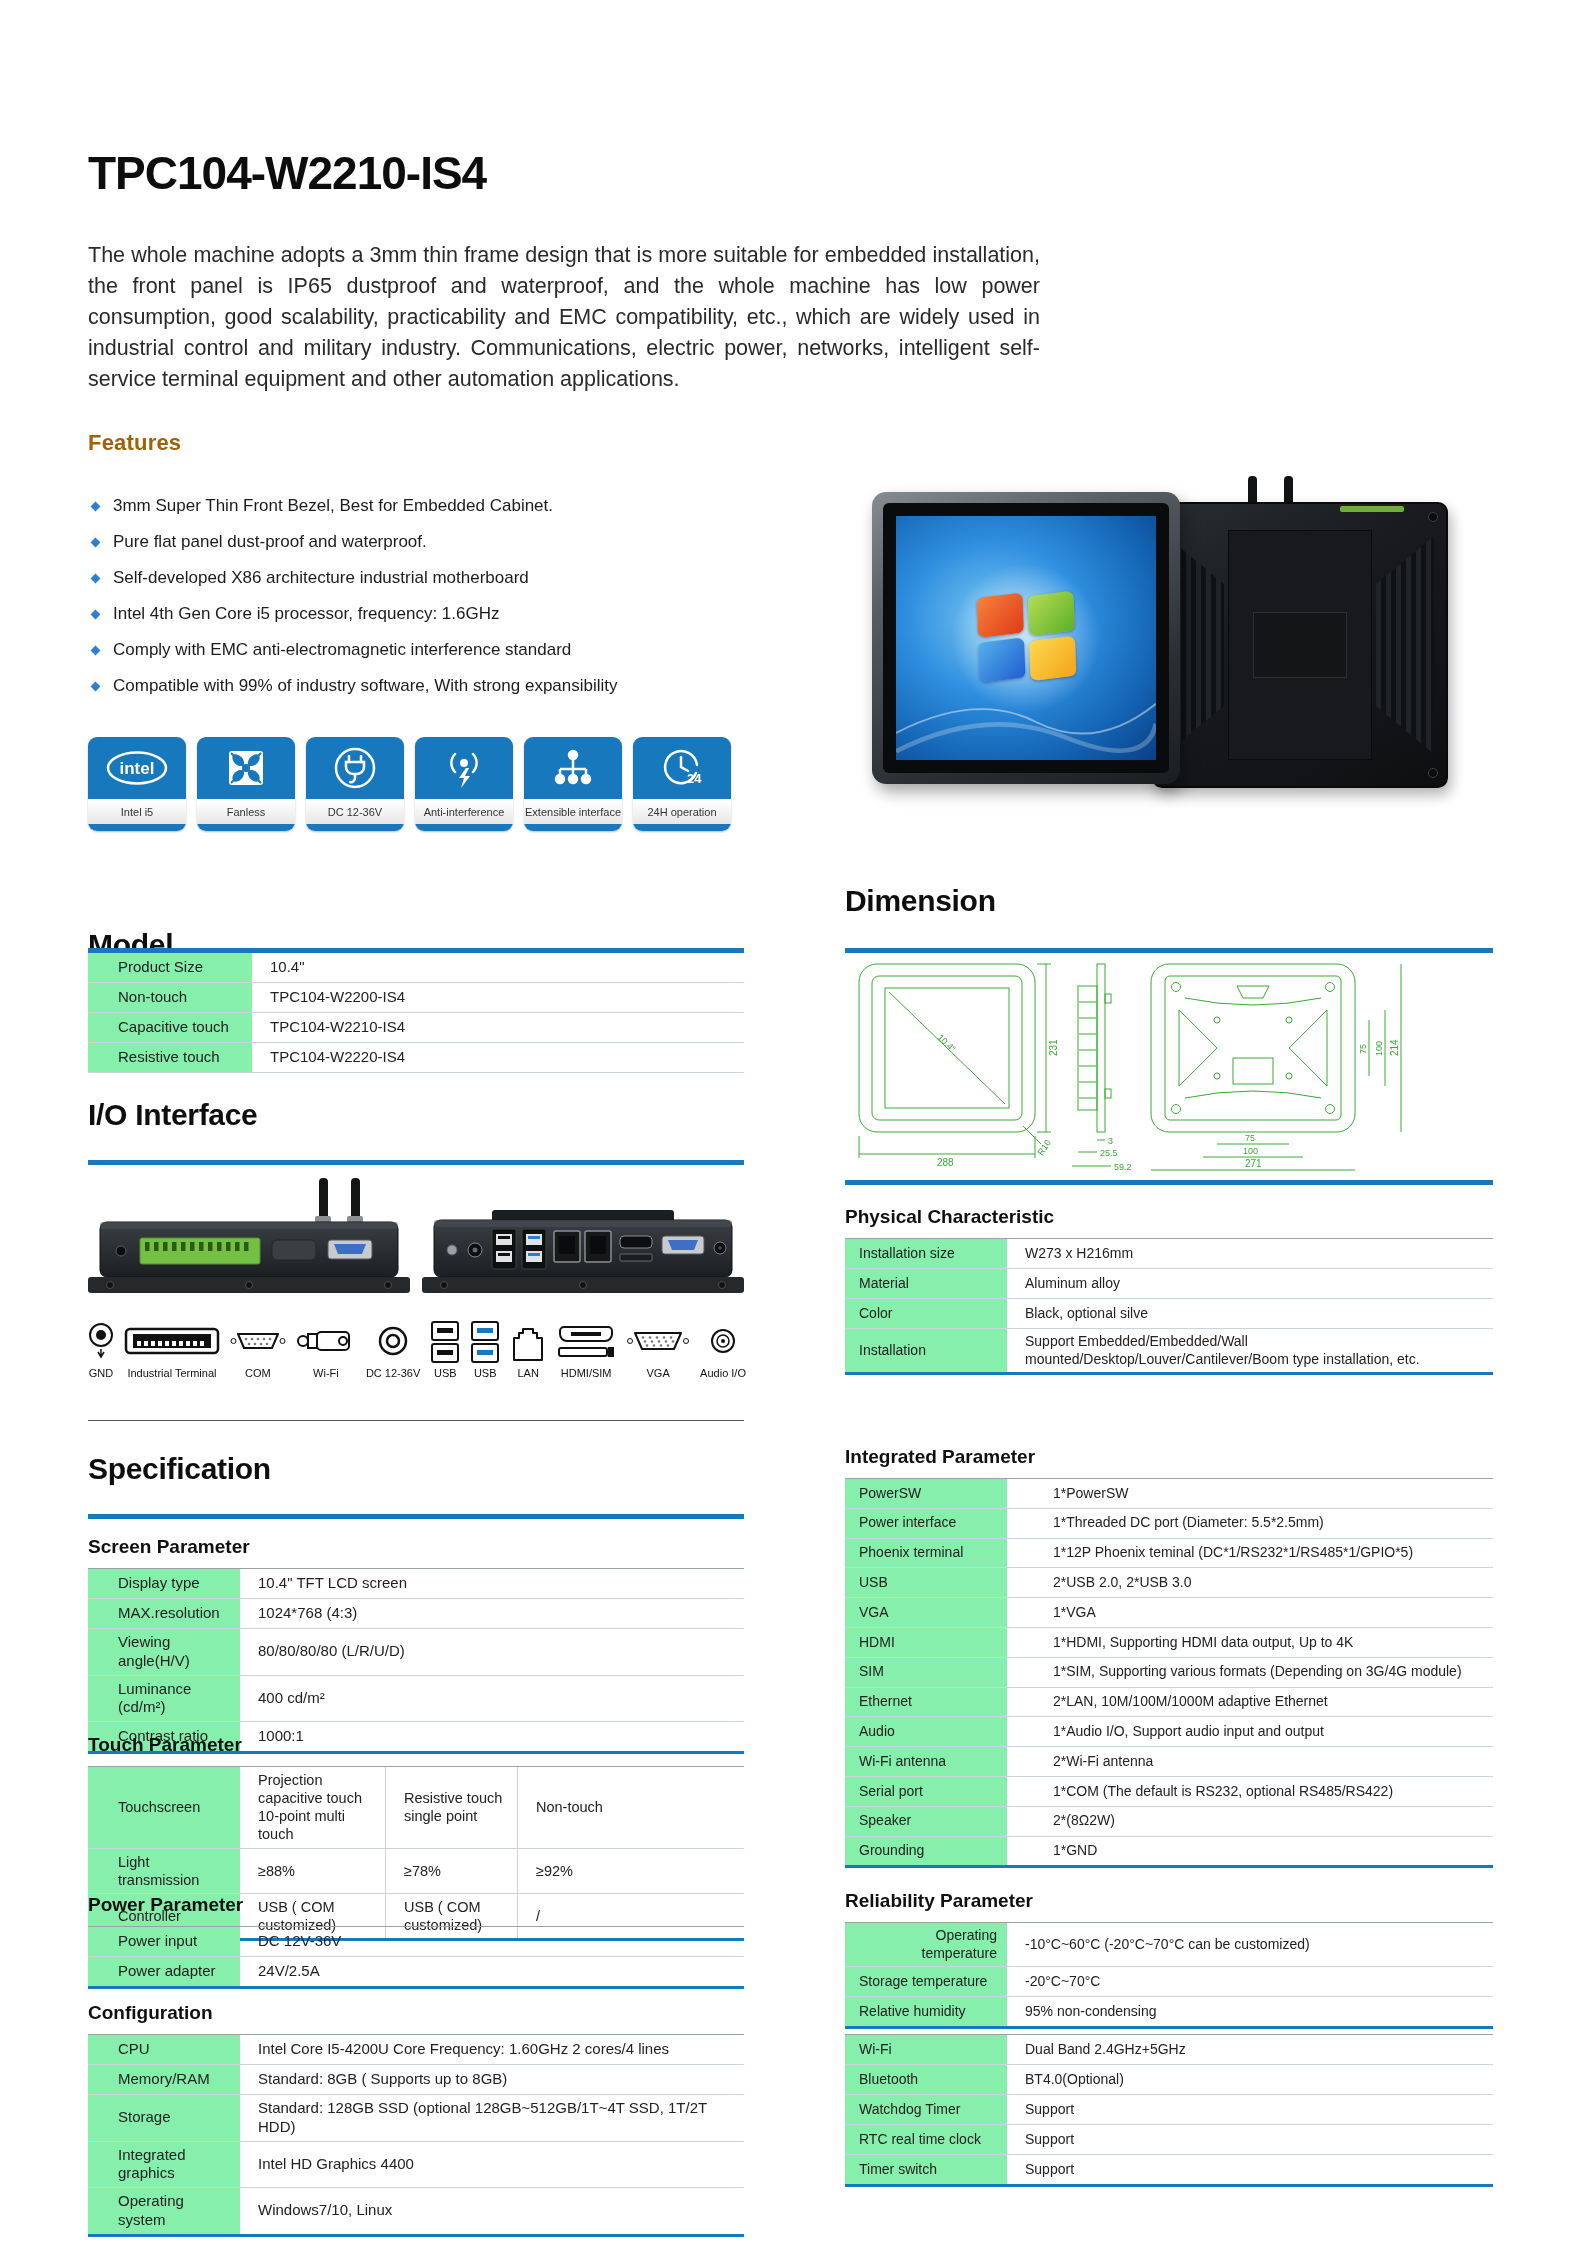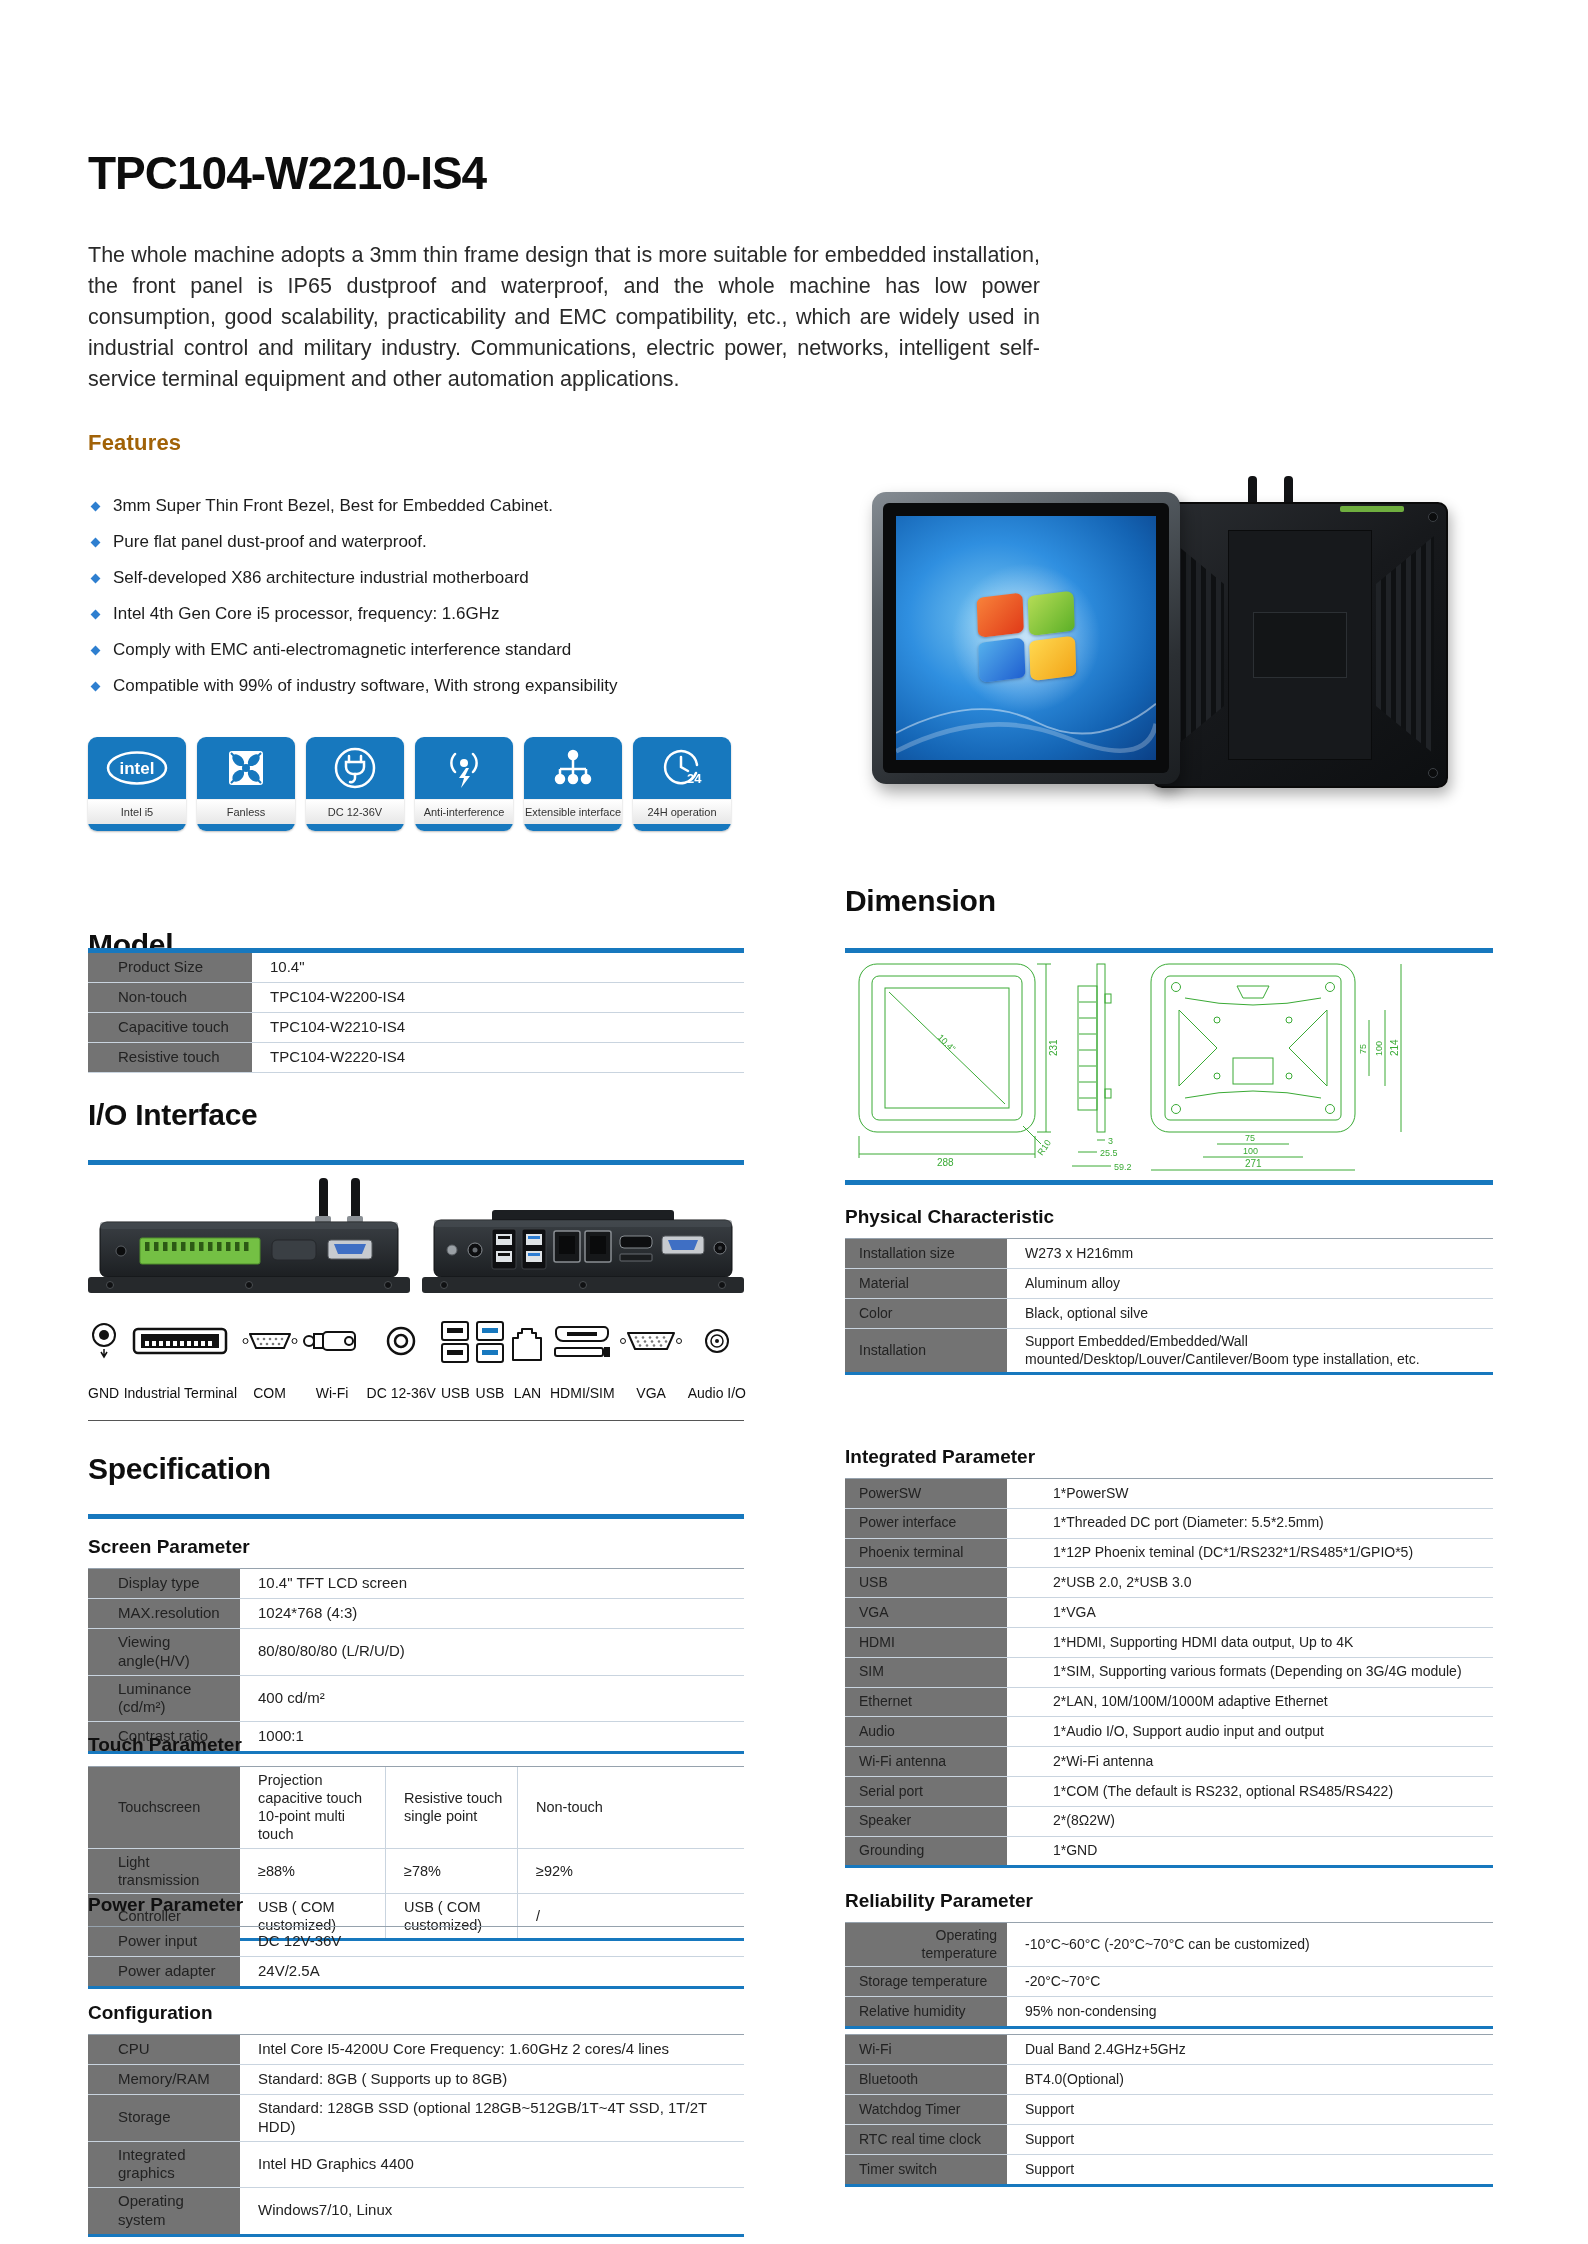--- a/index.html
+++ b/index.html
@@ -25,36 +25,36 @@
   .badge{width:98px;border-radius:9px;overflow:hidden;box-shadow:0 1px 2px rgba(0,0,0,.25);}
   .badge-top{height:62px;background:#1778be;display:flex;align-items:center;justify-content:center;}
   .badge-label{height:24px;background:linear-gradient(#ffffff,#e7e7e7);border-top:1px solid #f2f2f2;
                display:flex;align-items:center;justify-content:center;font-size:11px;color:#333;white-space:nowrap;}
   .badge-bottom{height:7px;background:#1778be;}
 
   
   .dtable{position:absolute;border-top:1px solid #96a2ad;}
   .trow{display:grid;grid-template-columns:var(--cols);border-bottom:1px solid #c9d4df;min-height:29px;}
   .tcell{display:flex;align-items:center;padding:4px 10px 4px 18px;line-height:1.25;}
-  .tlabel{background:#737373;color:#222;padding-left:30px;}
+  .tlabel{background:#86efac;color:#222;padding-left:30px;}
   .dtable{font-size:15px;}
   .t-model{--cols:164px 1fr;border-top:none;}
   .t-left{--cols:152px 1fr;}
   .t-touch{--cols:152px 146px 132px 1fr;font-size:14.5px;}
   .t-touch .c1,.t-touch .c2{border-right:1px solid #c9d4df;}
   .t-right{--cols:162px 1fr;font-size:14px;}
   .t-right .tlabel{padding-left:14px;}
   .t-int .trow{min-height:28.8px;gap:28px;}
   .blue-bottom{border-bottom:3px solid #1778be;}
   .blue-bottom .trow:last-child{border-bottom:none;}
 
   
   .conn-row{display:flex;justify-content:space-between;align-items:flex-end;}
   .conn{display:flex;flex-direction:column;align-items:center;}
-  .conn-label{font-size:14px;color:#111;margin-top:21px;white-space:nowrap;}
+  .conn-label{font-size:11px;color:#111;margin-top:3px;white-space:nowrap;}
 
   .divider{position:absolute;height:1px;background:#555;}
 
   
   .photo-front{z-index:2;}
   .pf-bezel{position:absolute;inset:0;border-radius:14px;
     background:linear-gradient(155deg,#858c93 0%,#565d63 28%,#2b2f33 70%,#1b1e21 100%);
     box-shadow:4px 8px 16px rgba(0,0,0,.35);}
   .pf-inner{position:absolute;inset:11px;border-radius:6px;background:#0a0b0c;}
   .pf-screen{position:absolute;inset:24px;overflow:hidden;

